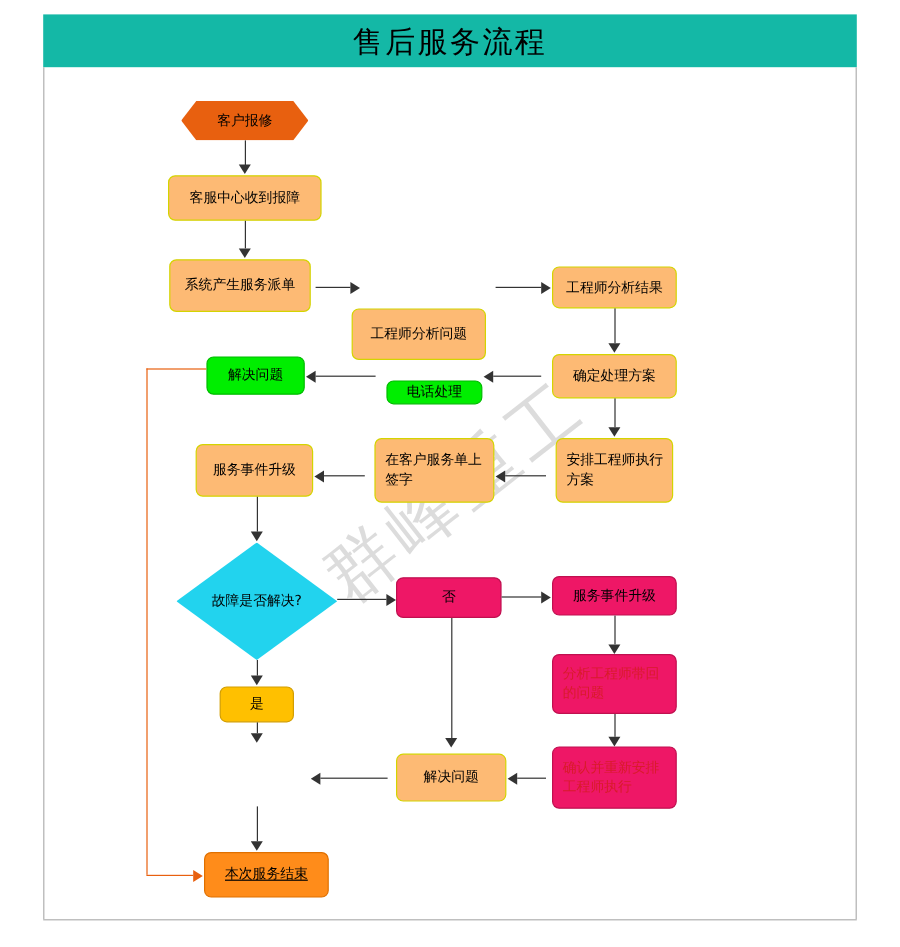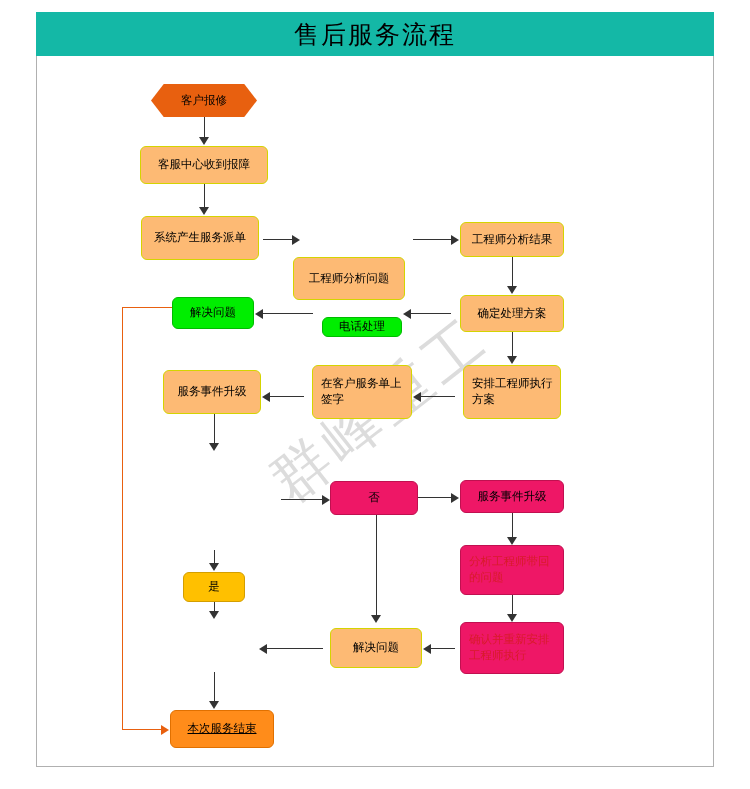--- a/index.html
+++ b/index.html
@@ -239,20 +239,24 @@
   </div>
 
   <div class="node yellow left-align" style="left:312px; top:365px; width:100px; height:54px; padding-left:8px;">
     <span>在客户服务单上签字</span>
   </div>
 
   <div class="node yellow" style="left:163px; top:370px; width:98px; height:44px;">
     <span>服务事件升级</span>
   </div>
 
+  <div class="diamond-wrap" style="left:147px; top:452px; width:134px; height:98px;">
+    <div class="diamond-shape"></div>
+    <div class="diamond-label">故障是否解决?</div>
+  </div>
 
   <div class="node pink" style="left:330px; top:481px; width:88px; height:34px;">
     <span>否</span>
   </div>
 
   <div class="node pink" style="left:460px; top:480px; width:104px; height:33px;">
     <span>服务事件升级</span>
   </div>
 
   <div class="node pink-red-text left-align" style="left:460px; top:545px; width:104px; height:50px; padding-left:8px;">

